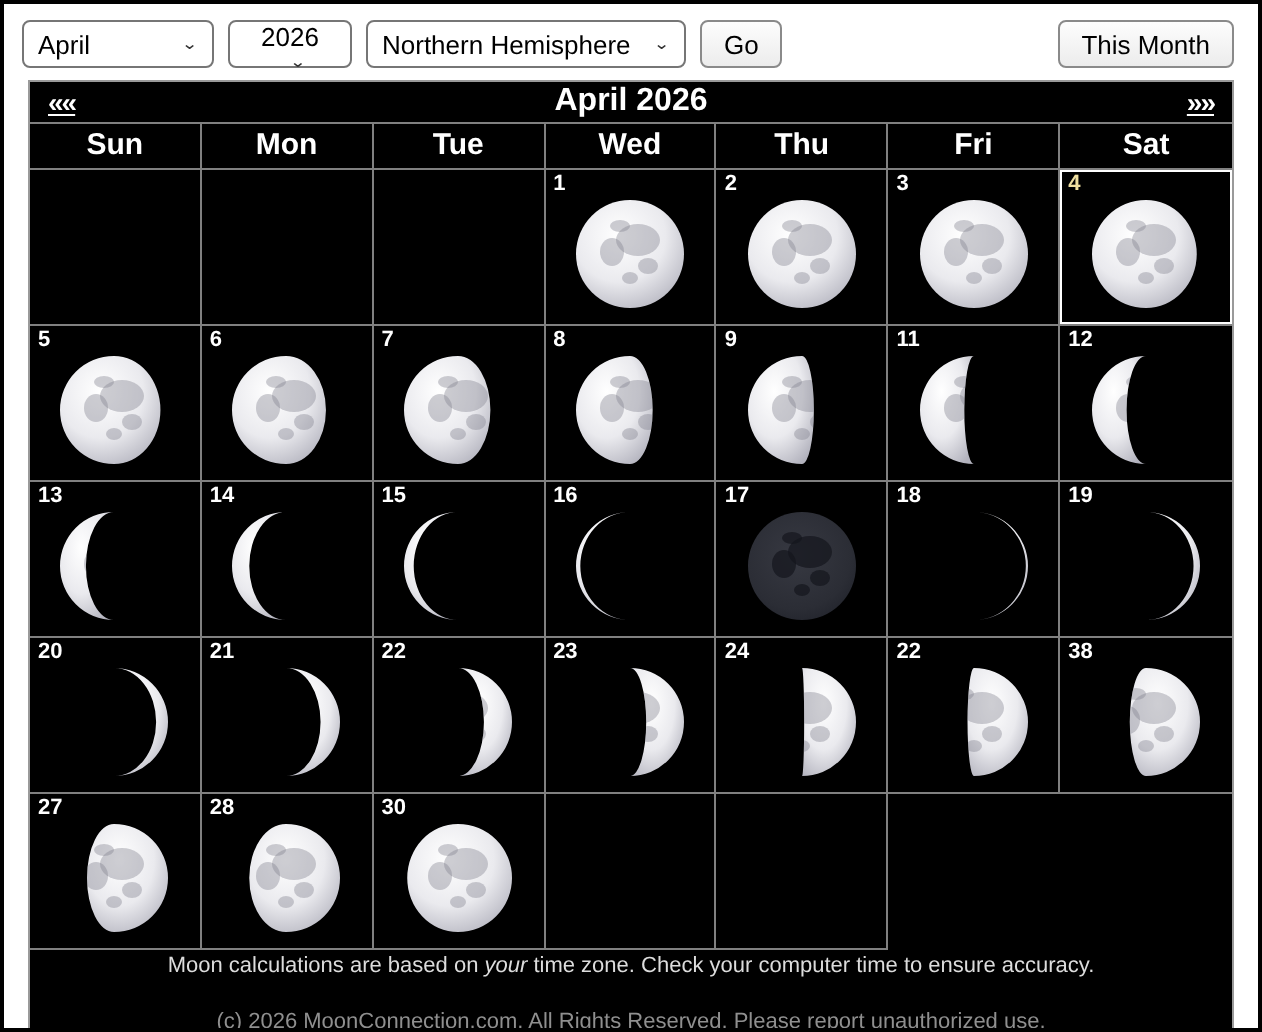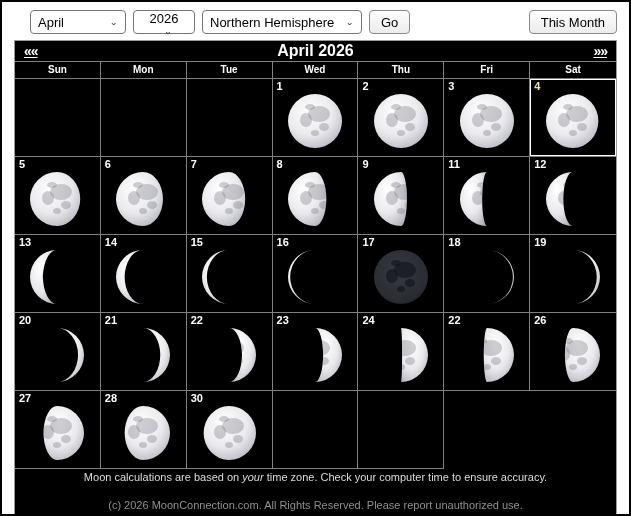--- a/index.html
+++ b/index.html
@@ -1,39 +1,39 @@
 <!DOCTYPE html>
 <html><head>
 <meta charset="utf-8">
 <style>
   html,body{margin:0;padding:0;background:#fff;}
   body{font-family:"Liberation Sans","DejaVu Sans",sans-serif;}
   .frame{width:631px;height:516px;box-sizing:border-box;border:2px solid #000;background:#fff;overflow:hidden;}
 
   
-  .topbar{display:flex;align-items:center;padding:8px 12px 6px 28px;gap:7px;}
+  .topbar{display:flex;align-items:center;padding:8px 12px 6px 9px;gap:7px;}
   .sel{display:inline-flex;align-items:center;justify-content:space-between;
        height:24px;box-sizing:border-box;border:1px solid #767676;border-radius:4px;
        background:#fff;font-size:13px;color:#000;padding:0 7px;cursor:default;}
   .sel .chev{font-size:10px;color:#333;margin-left:8px;transform:scaleY(.8);}
   .sel-month{width:96px;} .sel-year{width:62px;flex-direction:column;} .sel-hemi{width:160px;}
   .btn{height:24px;box-sizing:border-box;border:1px solid #8a8a8a;border-radius:4px;
        background:linear-gradient(#fdfdfd,#ececec);font-size:13px;color:#000;
        padding:0 11px;font-family:inherit;}
   .spacer{flex:1;}
 
   
   .cal{margin:0 12px;width:603px;box-sizing:border-box;background:#000;border:1px solid #9a9a9a;}
   .titlerow{display:flex;align-items:center;height:21px;box-sizing:border-box;
             border-bottom:1px solid #808080;padding:0 9px;}
   .navlink{color:#fff;font-weight:bold;font-size:14px;text-decoration:underline;
            letter-spacing:-1px;line-height:1;cursor:pointer;}
   .caltitle{flex:1;text-align:center;color:#fff;font-weight:bold;font-size:16px;}
   .dowrow{display:grid;grid-template-columns:repeat(7,1fr);border-bottom:1px solid #808080;}
-  .dow{color:#fff;font-weight:bold;font-size:10px;text-align:center;padding:2px 0 3px 0;
+  .dow{color:#fff;font-weight:bold;font-size:15px;text-align:center;padding:2px 0 3px 0;
        border-right:1px solid #808080;}
   .dow:last-child{border-right:none;}
   .weeks{display:grid;grid-template-columns:repeat(7,1fr);}
   .cell{height:78px;box-sizing:border-box;border-right:1px solid #808080;
         border-bottom:1px solid #808080;position:relative;display:flex;
         align-items:center;justify-content:center;}
   .cell:nth-child(7n){border-right:none;}
   .cell.today{box-shadow:inset 0 0 0 1px #ffffff;}
   .num{position:absolute;top:1px;left:4px;color:#fff;font-weight:bold;font-size:11px;}
   .num.tnum{color:#f0e0a0;}
@@ -528,21 +528,21 @@
               <g clip-path="url(#cp3-6)">
                 <ellipse cx="33" cy="22" rx="11" ry="8" fill="#7f7f8c" opacity="0.38"></ellipse>
                 <ellipse cx="20" cy="28" rx="6" ry="7" fill="#7f7f8c" opacity="0.38"></ellipse>
                 <ellipse cx="38" cy="35" rx="5" ry="4" fill="#7f7f8c" opacity="0.38"></ellipse>
                 <ellipse cx="29" cy="41" rx="4" ry="3" fill="#7f7f8c" opacity="0.38"></ellipse>
                 <ellipse cx="24" cy="15" rx="5" ry="3" fill="#7f7f8c" opacity="0.38"></ellipse>
               </g>
             </svg></div>
         </div>
         <div class="cell">
-          <span class="num">26</span>
+          <span class="num">38</span>
           <div class="moonwrap"><svg width="58" height="58" viewBox="0 0 58 58">
               <defs>
                 <clipPath id="cp4-0">
                   <path d="M 29 2 A 27 27 0 0 1 29 56 A 8.10 27 0 0 1 29 2 Z"></path>
                 </clipPath>
               </defs>
               <path d="M 29 2 A 27 27 0 0 1 29 56 A 8.10 27 0 0 1 29 2 Z" fill="url(#gradLit)"></path>
               <g clip-path="url(#cp4-0)">
                 <ellipse cx="33" cy="22" rx="11" ry="8" fill="#7f7f8c" opacity="0.38"></ellipse>
                 <ellipse cx="20" cy="28" rx="6" ry="7" fill="#7f7f8c" opacity="0.38"></ellipse>

